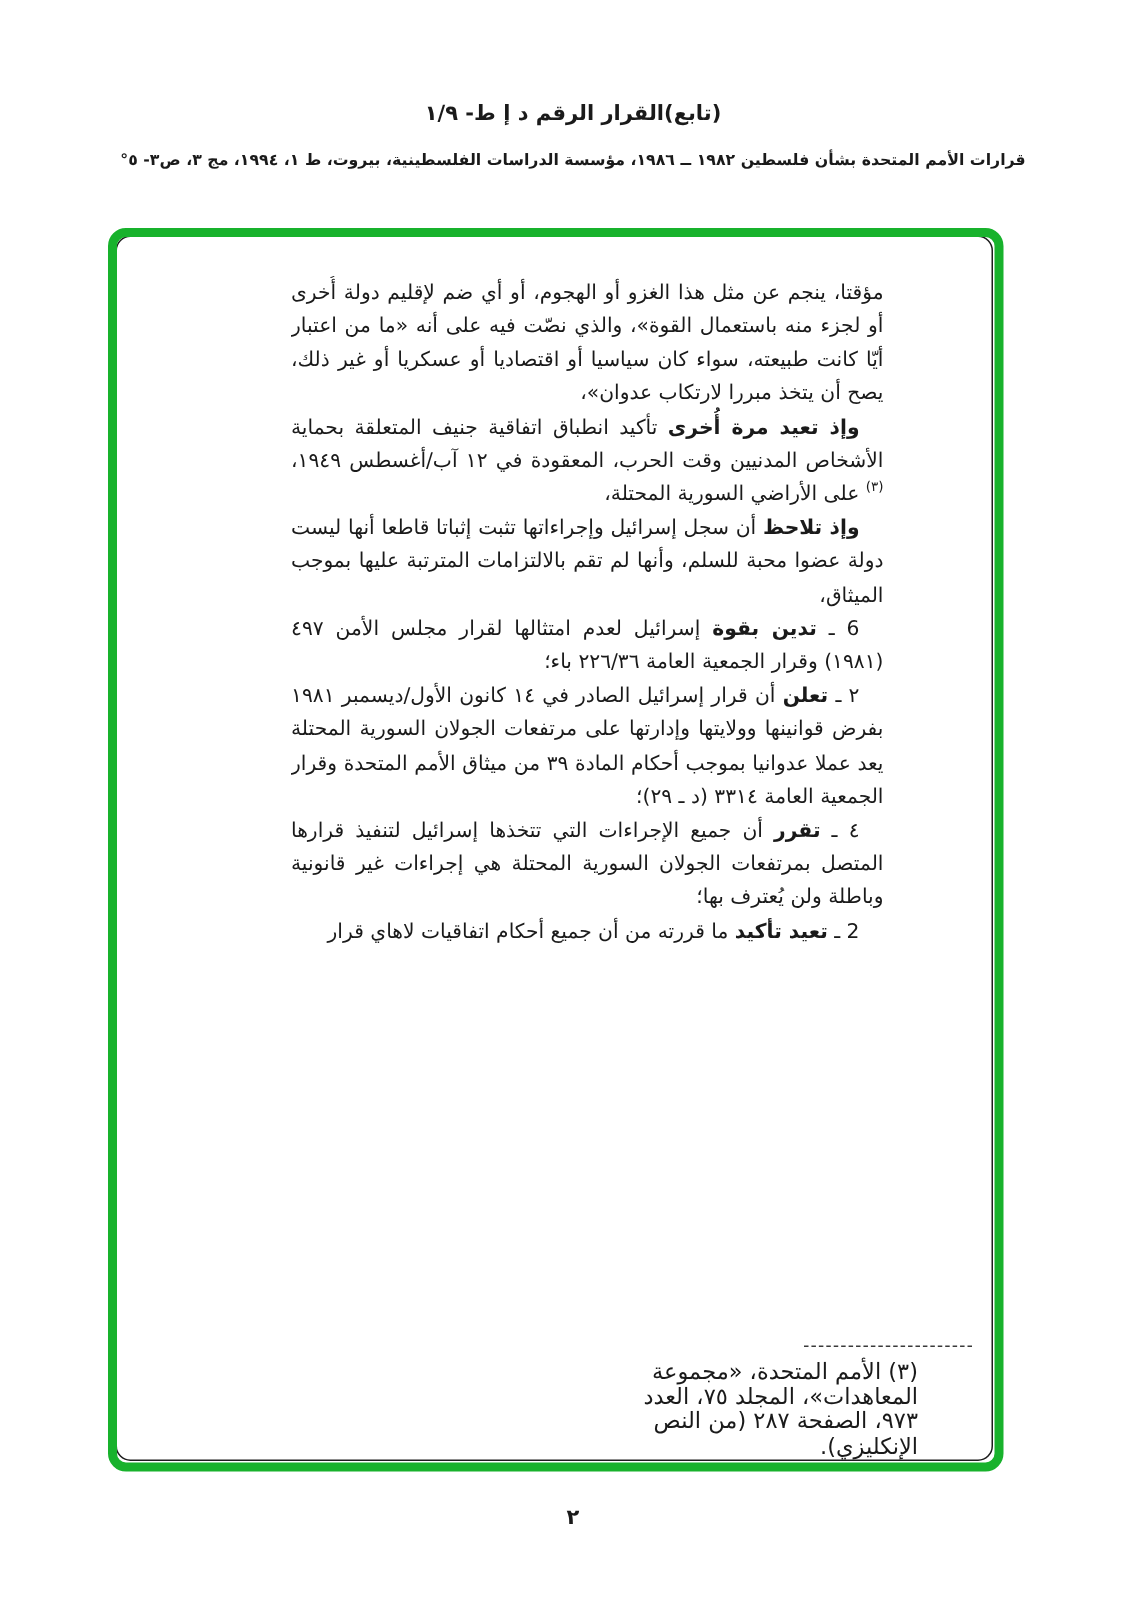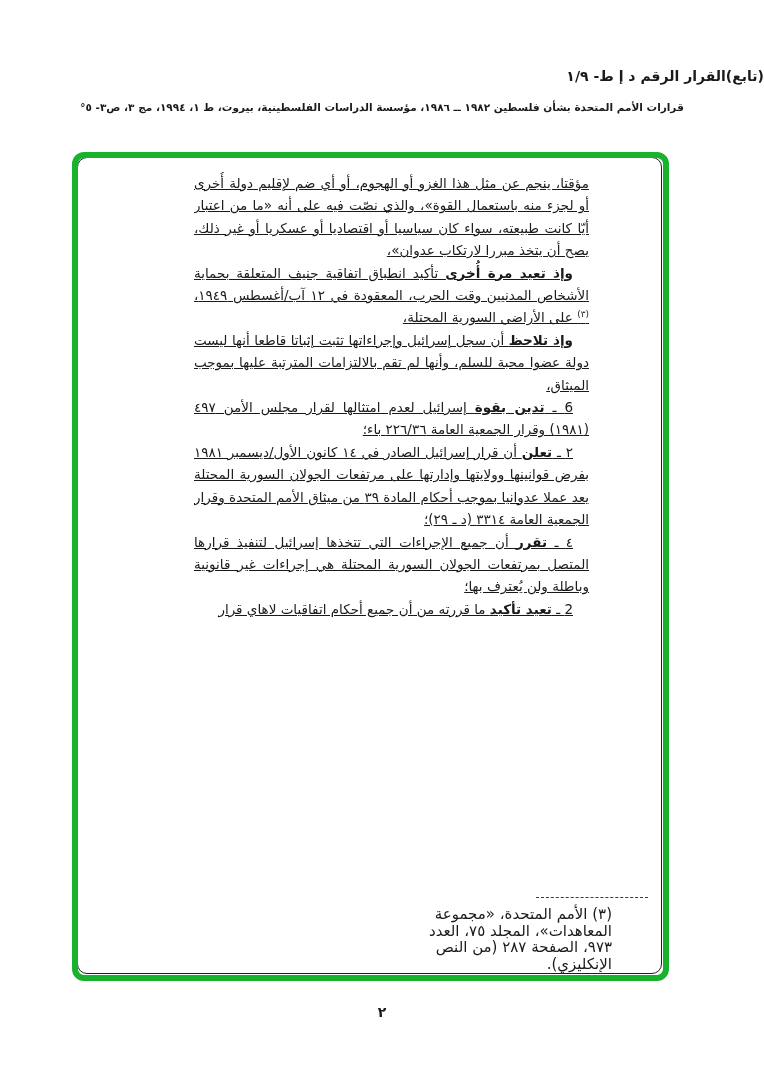--- a/index.html
+++ b/index.html
@@ -1,40 +1,40 @@
 <!DOCTYPE html>
 <html lang="ar" style="--annotation-green: #18b22c;"><head>
 <meta charset="utf-8">
 <style>
   html,body{margin:0;padding:0;}
   body{
     width:764px;height:1082px;position:relative;background:#ffffff;
     font-family:"DejaVu Sans",sans-serif;color:#1a1a1a;overflow:hidden;
   }
   .header-title{
-    position:absolute;top:68px;left:0;width:100%;text-align:right;
+    position:absolute;top:68px;left:0;width:100%;text-align:center;
     direction:rtl;font-weight:bold;font-size:14px;letter-spacing:0.2px;
   }
   .header-source{
     position:absolute;top:101px;left:0;width:100%;text-align:center;
     direction:rtl;font-weight:bold;font-size:10.5px;
   }
   .scan-box{
     position:absolute;left:77px;top:157px;width:585px;height:817px;
     border:1.5px solid #1d1d1d;border-radius:10px;box-sizing:border-box;
   }
   .annotation-box{
     position:absolute;left:72px;top:152px;width:597px;height:829px;
     border:6px solid var(--annotation-green,#18b22c);border-radius:12px;
     box-sizing:border-box;
   }
   .doc-text{
-    position:absolute;top:172px;right:175px;width:395px;
+    position:absolute;top:184px;right:175px;width:395px;
     direction:rtl;text-align:justify;font-size:13.5px;line-height:22.4px;
-    max-height:726px;overflow:hidden;text-decoration:underline;
+    max-height:726px;overflow:hidden;
   }
   .para{margin:0;text-indent:16px;}
   .para.flush{text-indent:0;}
   .lead{font-weight:bold;}
   .fn-ref{font-size:9px;vertical-align:super;line-height:0;}
   .footnote-sep{
     position:absolute;top:897px;right:116px;width:112px;height:0;
     border-top:1.5px dashed #3a3a3a;
   }
   .footnote{

